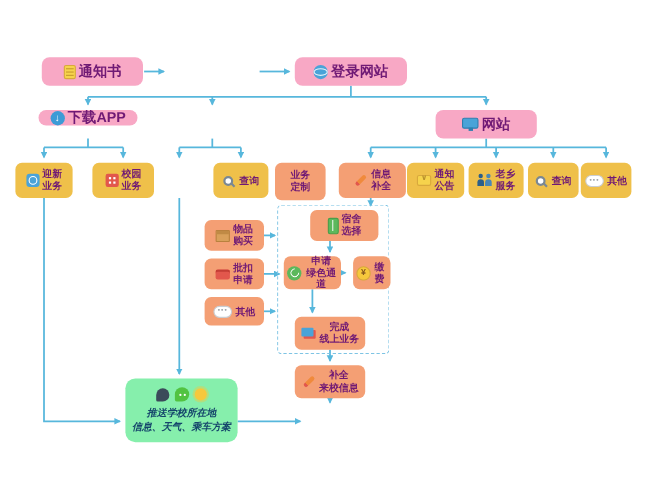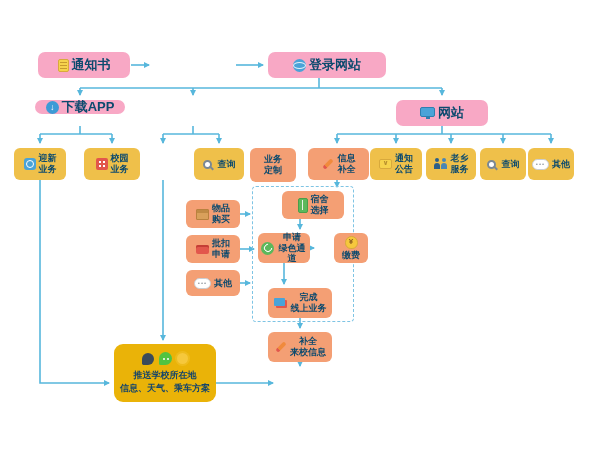--- a/index.html
+++ b/index.html
@@ -2,30 +2,30 @@
 <html><head>
 <meta charset="utf-8">
 <style>
   * { margin:0; padding:0; box-sizing:border-box; }
   html,body { background:#fff; }
   body { font-family:"Liberation Sans","DejaVu Sans",sans-serif; }
   #stage { position:relative; width:600px; height:450px; background:#fff; overflow:hidden; }
   svg.wires { position:absolute; left:0; top:0; z-index:1; }
 
   .node { position:absolute; z-index:2; display:flex; align-items:center; justify-content:center;
-          gap:3px; border-radius:6px; color:#0c4a6e; font-weight:bold; padding:2px 3px; }
+          gap:3px; border-radius:6px; color:#701a75; font-weight:bold; padding:2px 3px; }
   .pink   { background:#F8A8C5; font-size:13px; border-radius:7px; }
   .yellow { background:#EFC04A; font-size:9px; }
   .orange { background:#F49F74; font-size:9px; }
   .lbl { white-space:pre-line; line-height:1.2; text-align:center; }
 
   .group-dashed { position:absolute; z-index:1; border:1.5px dashed #7EC4E4; border-radius:4px; background:transparent; }
 
-  .push { position:absolute; z-index:2; background:#eab308; border-radius:9px; display:flex;
-          flex-direction:column; align-items:center; justify-content:center; gap:4px; padding:4px; }
+  .push { position:absolute; z-index:2; background:#86efac; border-radius:9px; display:flex;
+          flex-direction:column; align-items:center; justify-content:center; gap:4px; padding:4px;font-style:italic; }
   .push .txt { font-size:9px; color:#15456B; font-weight:bold; text-align:center; white-space:pre-line; line-height:1.35; }
   .push .icons { display:flex; gap:5px; align-items:center; }
 
   
   .ic { position:relative; flex:0 0 auto; display:flex; align-items:center; justify-content:center; line-height:1; }
   .ic-clipboard { width:11px; height:13px; background:#F6D34C; border:1px solid #D8A93C; border-radius:2px; }
   .ic-clipboard::before { content:""; width:7px; height:1px; background:#C89A2E; box-shadow:0 3px 0 #C89A2E,0 -3px 0 #C89A2E; }
   .ic-student { width:13px; height:13px; background:#35566E; border-radius:50% 50% 35% 35%; }
   .ic-student::before { content:""; position:absolute; top:1px; width:7px; height:2px; background:#1E3A50; }
   .ic-globe { width:13px; height:13px; border-radius:50%; background:#4AA3D8; }
@@ -115,21 +115,21 @@
       <path d="M40,180 L40,383 L109,383" marker-end="url(#ah)"></path>
     </g>
   </svg>
 
   <div class="group-dashed" style="left:252px;top:186px;width:102px;height:136px"></div>
 
   <div class="node pink" style="left:38px;top:52px;width:92px;height:26px">
     <span class="ic ic-clipboard"></span>
     <span class="lbl">通知书</span>
   </div>
-  <div class="node pink" style="left:268px;top:52px;width:118px;height:26px">
+  <div class="node pink" style="left:268px;top:52px;width:102px;height:26px">
     <span class="ic ic-globe"></span>
     <span class="lbl">登录网站</span>
   </div>
 
   <div class="node pink" style="left:35px;top:100px;width:90px;height:14px">
     <span class="ic ic-download"></span>
     <span class="lbl">下载APP</span>
   </div>
   <div class="node pink" style="left:396px;top:100px;width:92px;height:26px">
     <span class="ic ic-monitor"></span>
@@ -184,21 +184,21 @@
   <div class="node orange" style="left:282px;top:191px;width:62px;height:28px">
     <span class="ic ic-wardrobe"></span>
     <span class="lbl">宿舍
 选择</span>
   </div>
   <div class="node orange" style="left:258px;top:233px;width:52px;height:30px">
     <span class="ic ic-recycle"></span>
     <span class="lbl">申请
 绿色通道</span>
   </div>
-  <div class="node orange" style="left:334px;top:233px;width:34px;height:30px;flex-direction:column;gap:1px">
+  <div class="node orange" style="left:321px;top:233px;width:34px;height:30px;gap:1px">
     <span class="ic ic-moneybag"></span>
     <span class="lbl">缴费</span>
   </div>
   <div class="node orange" style="left:186px;top:200px;width:54px;height:28px">
     <span class="ic ic-box"></span>
     <span class="lbl">物品
 购买</span>
   </div>
 
   <div class="node orange" style="left:268px;top:288px;width:64px;height:30px">

